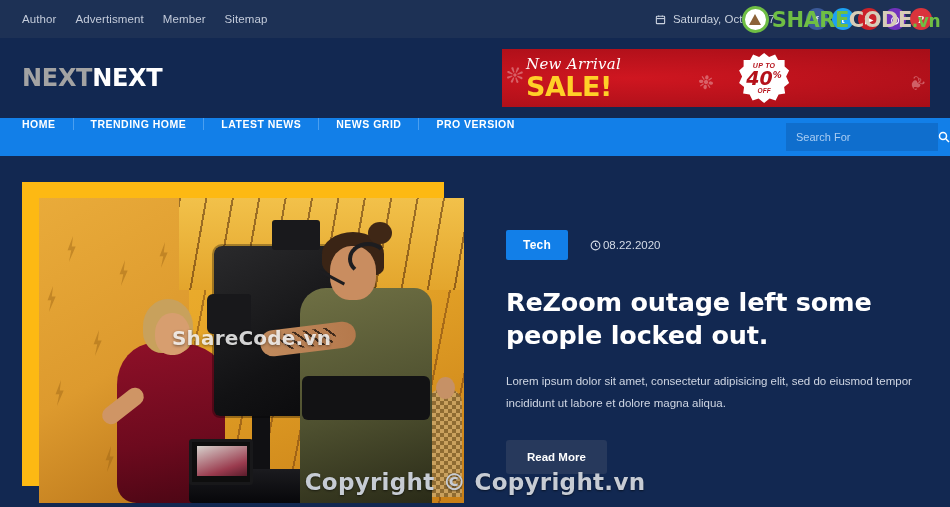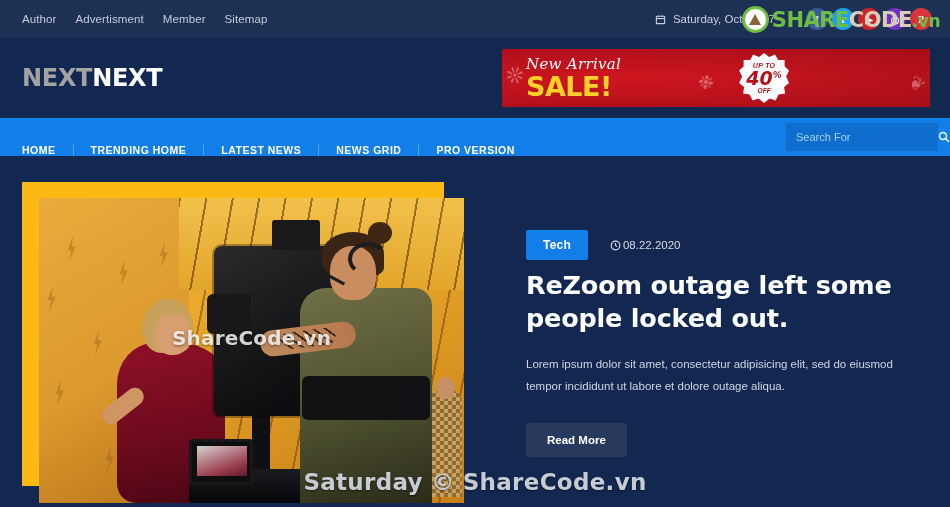--- a/index.html
+++ b/index.html
@@ -134,21 +134,21 @@
   .bg-off { font-size: 6.5px; font-weight: bold; margin-top: -1px; }
 
   
   .nav {
     height: 38px; background: #127fe8;
     display: flex; align-items: center;
     justify-content: space-between;
     padding-left: 22px; padding-right: 12px;
     position: relative;
   }
-  .nav-items { display: flex; align-items: flex-end; height: 38px; }
+  .nav-items { display: flex; align-items: flex-start; height: 38px; }
   .nav-items a {
     color: #ffffff; font-size: 10.5px; font-weight: bold;
     letter-spacing: .5px;
     text-decoration: none;
     display: flex; align-items: center;
     padding: 0 17px;
     border-right: 1px solid #4a9ff0;
   }
   .nav-items a:first-child { padding-left: 0; }
   .nav-items a:last-child { border-right: none; }
@@ -340,37 +340,37 @@
     font-size: 20px; font-weight: bold;
     letter-spacing: .2px;
     text-shadow: 0 1px 3px rgba(0,0,0,.45);
     font-family: "DejaVu Sans", sans-serif;
     white-space: nowrap;
   }
 
   
   .article {
     flex: 1;
-    padding: 48px 0 0 62px;
+    padding: 48px 0 0 42px;
   }
   .meta { display: flex; align-items: center; gap: 22px; }
   .cat-badge {
     background: #127fe8; color: #fff;
     font-size: 12px; font-weight: bold;
     padding: 8px 17px;
     border-radius: 2px;
     letter-spacing: .2px;
     border: none; cursor: pointer;
     font-family: "Liberation Sans", sans-serif;
   }
   .date2 { display: flex; align-items: center; gap: 2px;
            color: #d4dbe6; font-size: 11.5px; }
   .clock { width: 11px; height: 11px; }
   .headline {
-    margin-top: 9px;
+    margin-top: 26px;
     color: #ffffff;
     font-size: 25.5px;
     font-weight: bold;
     line-height: 1.3;
     letter-spacing: -.2px;
     max-width: 390px;
     font-family: "DejaVu Sans", sans-serif;
   }
   .excerpt {
     margin-top: 19px;
@@ -532,18 +532,18 @@
       <div class="date2">
         <svg class="clock" viewBox="0 0 24 24" fill="none" stroke="#d4dbe6" stroke-width="2.4">
           <circle cx="12" cy="12" r="9.5"></circle>
           <polyline points="12,6.5 12,12 16,14"></polyline>
         </svg>
         <span>08.22.2020</span>
       </div>
     </div>
 
     <h1 class="headline">ReZoom outage left some people locked out.</h1>
-    <p class="excerpt">Lorem ipsum dolor sit amet, consectetur adipisicing elit, sed do eiusmod tempor incididunt ut labore et dolore outage aliqua.</p>
+    <p class="excerpt">Lorem ipsum dolor sit amet, consectetur adipisicing elit, sed do eiusmod tempor incididunt ut labore et dolore magna aliqua.</p>
     <button class="read-more">Read More</button>
   </div>
 
-  <div class="page-wm">Saturday © ShareCode.vn</div>
+  <div class="page-wm">Copyright © Copyright.vn</div>
 </div>
 
 </body></html>

